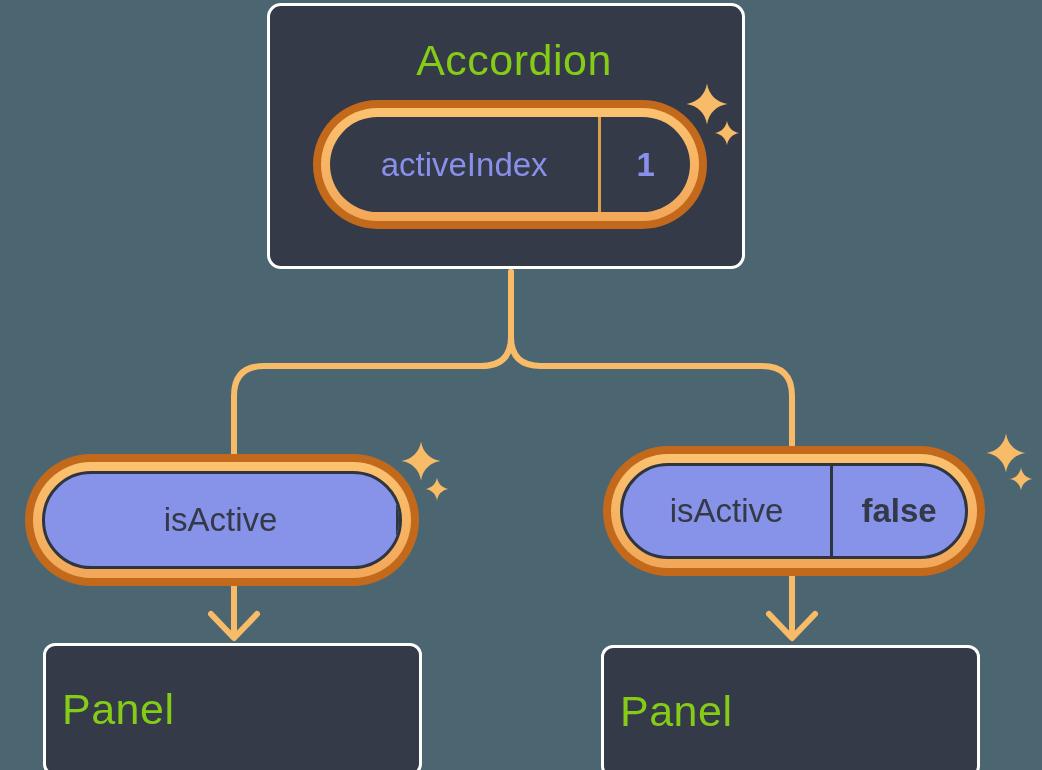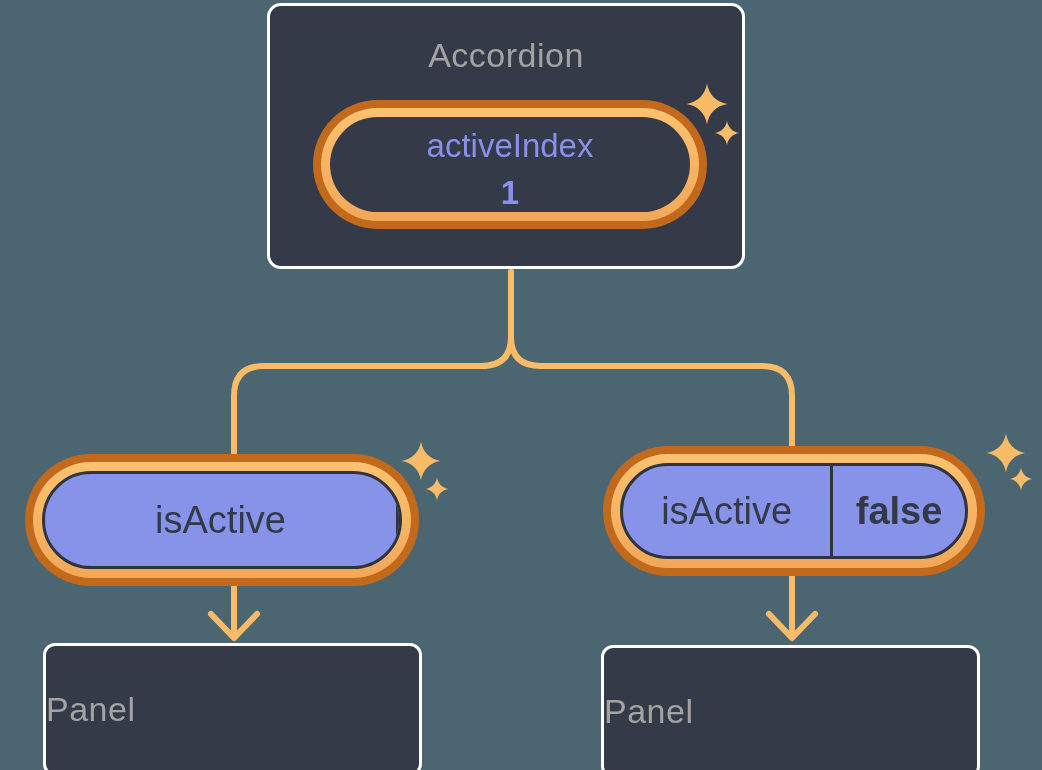--- a/index.html
+++ b/index.html
@@ -20,22 +20,23 @@
     border:3px solid #FFFFFF;
     border-radius:14px;
     box-sizing:border-box;
     z-index:2;
   }
   .accordion-box{left:267px;top:3px;width:478px;height:266px;}
   .panel-box{width:379px;height:133px;border-radius:12px;display:flex;align-items:center;}
   .panel-left{left:43px;top:643px;}
   .panel-right{left:601px;top:645px;}
   .box-title{
-    color:#a3a3a3;font-size:34px;font-weight:500;letter-spacing:.5px;
+    color:#84cc16;font-size:43px;font-weight:500;letter-spacing:.5px;
     text-align:center;
+    margin-left:16px;
   }
   .accordion-title{position:absolute;left:0;right:0;top:30px;}
 
   
   .pill-outer{
     position:absolute;
     background:#C2691C;
     border-radius:999px;
     padding:8px;
     box-sizing:border-box;
@@ -50,32 +51,32 @@
   }
   .pill-inner{
     width:100%;height:100%;
     border-radius:999px;
     display:flex;align-items:stretch;
     box-sizing:border-box;
     overflow:hidden;
   }
   
   .state-pill{left:313px;top:100px;width:394px;height:129px;}
-  .state-pill .pill-inner{background:#343A47;flex-direction:column;}
+  .state-pill .pill-inner{background:#343A47;}
   .state-pill .cell{color:#8990EB;font-size:33px;}
   .state-pill .divider{width:3px;background:#DC9F4C;}
   .state-pill .cell-name{flex:269 0 0;}
   .state-pill .cell-value{flex:89 0 0;font-weight:700;}
 
   
   .prop-pill .pill-inner{
     background:#8792E9;
     border:3px solid #2F353F;
   }
-  .prop-pill .cell{color:#333946;font-size:38px;}
+  .prop-pill .cell{color:#333946;font-size:33px;}
   .prop-pill .divider{width:3px;background:#2F353F;}
   .prop-pill-left{left:25px;top:454px;width:394px;height:132px;}
   .prop-pill-right{left:603px;top:446px;width:382px;height:130px;}
   .prop-pill-left .cell-name{flex:201 0 0;}
   .prop-pill-left .cell-value{flex:150 0 0;font-weight:700;}
   .prop-pill-right .cell-name{flex:209 0 0;}
   .prop-pill-right .cell-value{flex:133 0 0;font-weight:700;}
 
   .cell{display:flex;align-items:center;justify-content:center;}
 </style>

